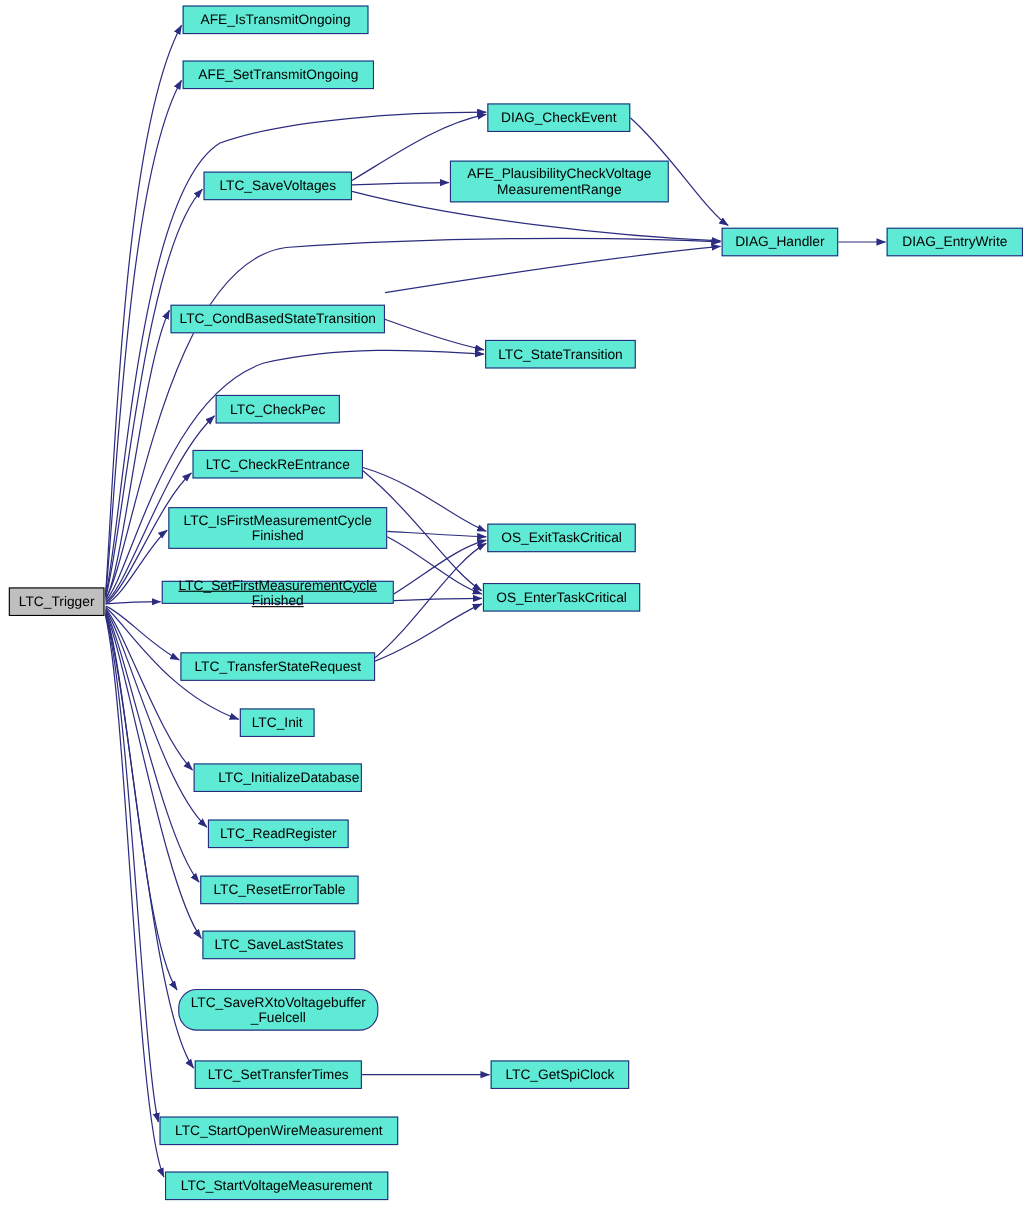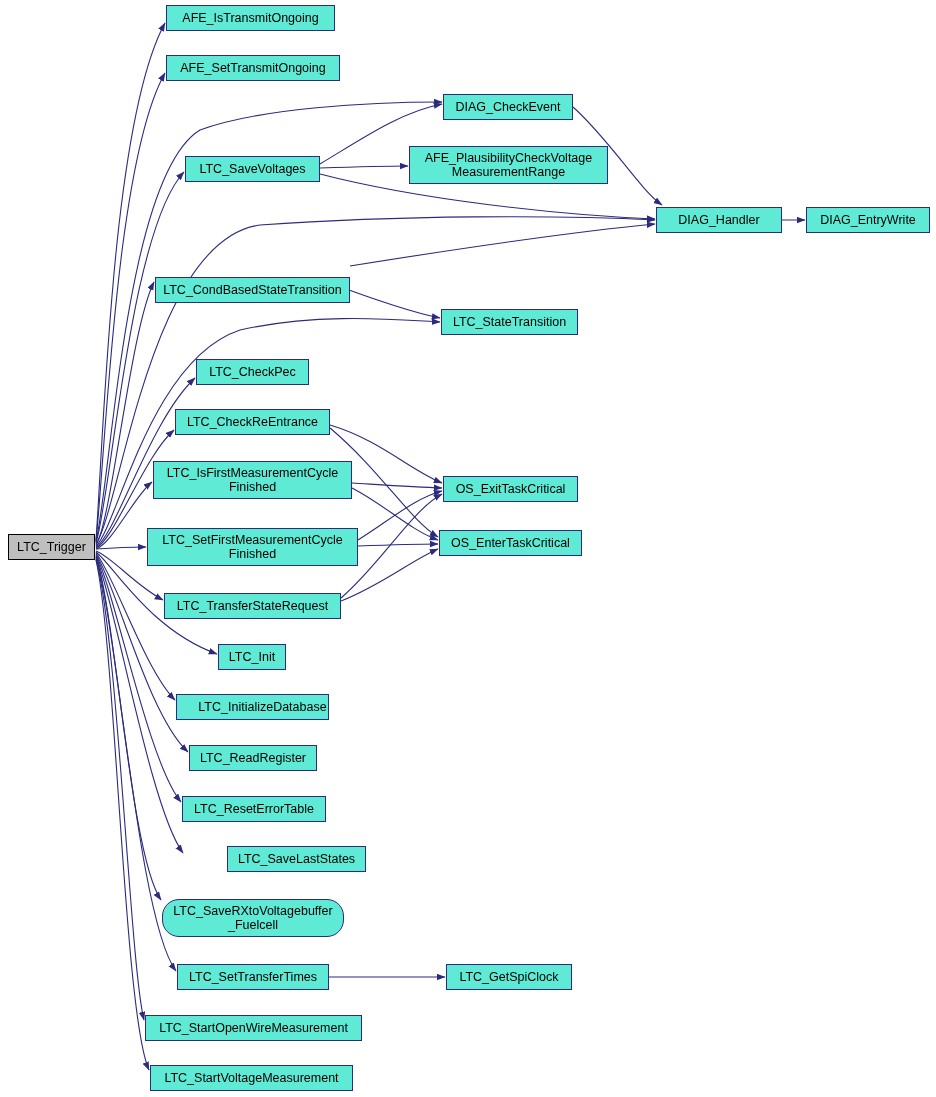--- a/index.html
+++ b/index.html
@@ -96,38 +96,38 @@
       </g>
   </svg>
   <div id="node-layer">
       <div class="node root" style="left: 8px; top: 534px; width: 87px; height: 26px;">LTC_Trigger</div>
       <div class="node" style="left: 166px; top: 5px; width: 169px; height: 26px;">AFE_IsTransmitOngoing</div>
       <div class="node" style="left: 166px; top: 55px; width: 174px; height: 26px;">AFE_SetTransmitOngoing</div>
       <div class="node" style="left: 443px; top: 94px; width: 130px; height: 26px;">DIAG_CheckEvent</div>
       <div class="node" style="left: 185px; top: 156px; width: 135px; height: 26px;">LTC_SaveVoltages</div>
       <div class="node" style="left: 409px; top: 146px; width: 199px; height: 38px;">AFE_PlausibilityCheckVoltage
 MeasurementRange</div>
-      <div class="node" style="left: 656px; top: 207px; width: 126px; height: 26px;">DIAG_Handler</div>
+      <div class="node" style="left: 656px; top: 207px; width: 106px; height: 26px;">DIAG_Handler</div>
       <div class="node" style="left: 806px; top: 207px; width: 124px; height: 26px;">DIAG_EntryWrite</div>
       <div class="node" style="left: 155px; top: 257px; width: 195px; height: 26px; margin-top: 20px;">LTC_CondBasedStateTransition</div>
       <div class="node" style="left: 441px; top: 309px; width: 137px; height: 26px;">LTC_StateTransition</div>
       <div class="node" style="left: 196px; top: 359px; width: 113px; height: 26px;">LTC_CheckPec</div>
       <div class="node" style="left: 175px; top: 409px; width: 155px; height: 26px;">LTC_CheckReEntrance</div>
       <div class="node" style="left: 153px; top: 461px; width: 199px; height: 38px;">LTC_IsFirstMeasurementCycle
 Finished</div>
       <div class="node" style="left: 443px; top: 476px; width: 135px; height: 26px;">OS_ExitTaskCritical</div>
-      <div class="node" style="left: 147px; top: 528px; width: 211px; height: 38px;">LTC_SetFirstMeasurementCycle
+      <div class="node" style="left: 147px; top: 528px; width: 211px; height: 21px; text-decoration: underline;">LTC_SetFirstMeasurementCycle
 Finished</div>
       <div class="node" style="left: 439px; top: 530px; width: 143px; height: 26px;">OS_EnterTaskCritical</div>
       <div class="node" style="left: 164px; top: 593px; width: 177px; height: 26px;">LTC_TransferStateRequest</div>
       <div class="node" style="left: 218px; top: 644px; width: 68px; height: 26px;">LTC_Init</div>
       <div class="node" style="left: 176px; top: 694px; width: 153px; height: 26px; padding-left: 24px;">LTC_InitializeDatabase</div>
       <div class="node" style="left: 189px; top: 745px; width: 128px; height: 26px;">LTC_ReadRegister</div>
       <div class="node" style="left: 182px; top: 796px; width: 144px; height: 26px;">LTC_ResetErrorTable</div>
-      <div class="node" style="left: 184px; top: 846px; width: 139px; height: 26px; margin-left: 43px;">LTC_SaveLastStates</div>
+      <div class="node" style="left: 184px; top: 846px; width: 139px; height: 26px;">LTC_SaveLastStates</div>
       <div class="node" style="left: 162px; top: 899px; width: 182px; height: 38px; border-radius: 17px;">LTC_SaveRXtoVoltagebuffer
 _Fuelcell</div>
       <div class="node" style="left: 177px; top: 964px; width: 152px; height: 26px;">LTC_SetTransferTimes</div>
       <div class="node" style="left: 446px; top: 964px; width: 126px; height: 26px;">LTC_GetSpiClock</div>
       <div class="node" style="left: 145px; top: 1015px; width: 217px; height: 26px;">LTC_StartOpenWireMeasurement</div>
       <div class="node" style="left: 150px; top: 1065px; width: 203px; height: 26px;">LTC_StartVoltageMeasurement</div>
     </div>
 </div>
 
 </body></html>

